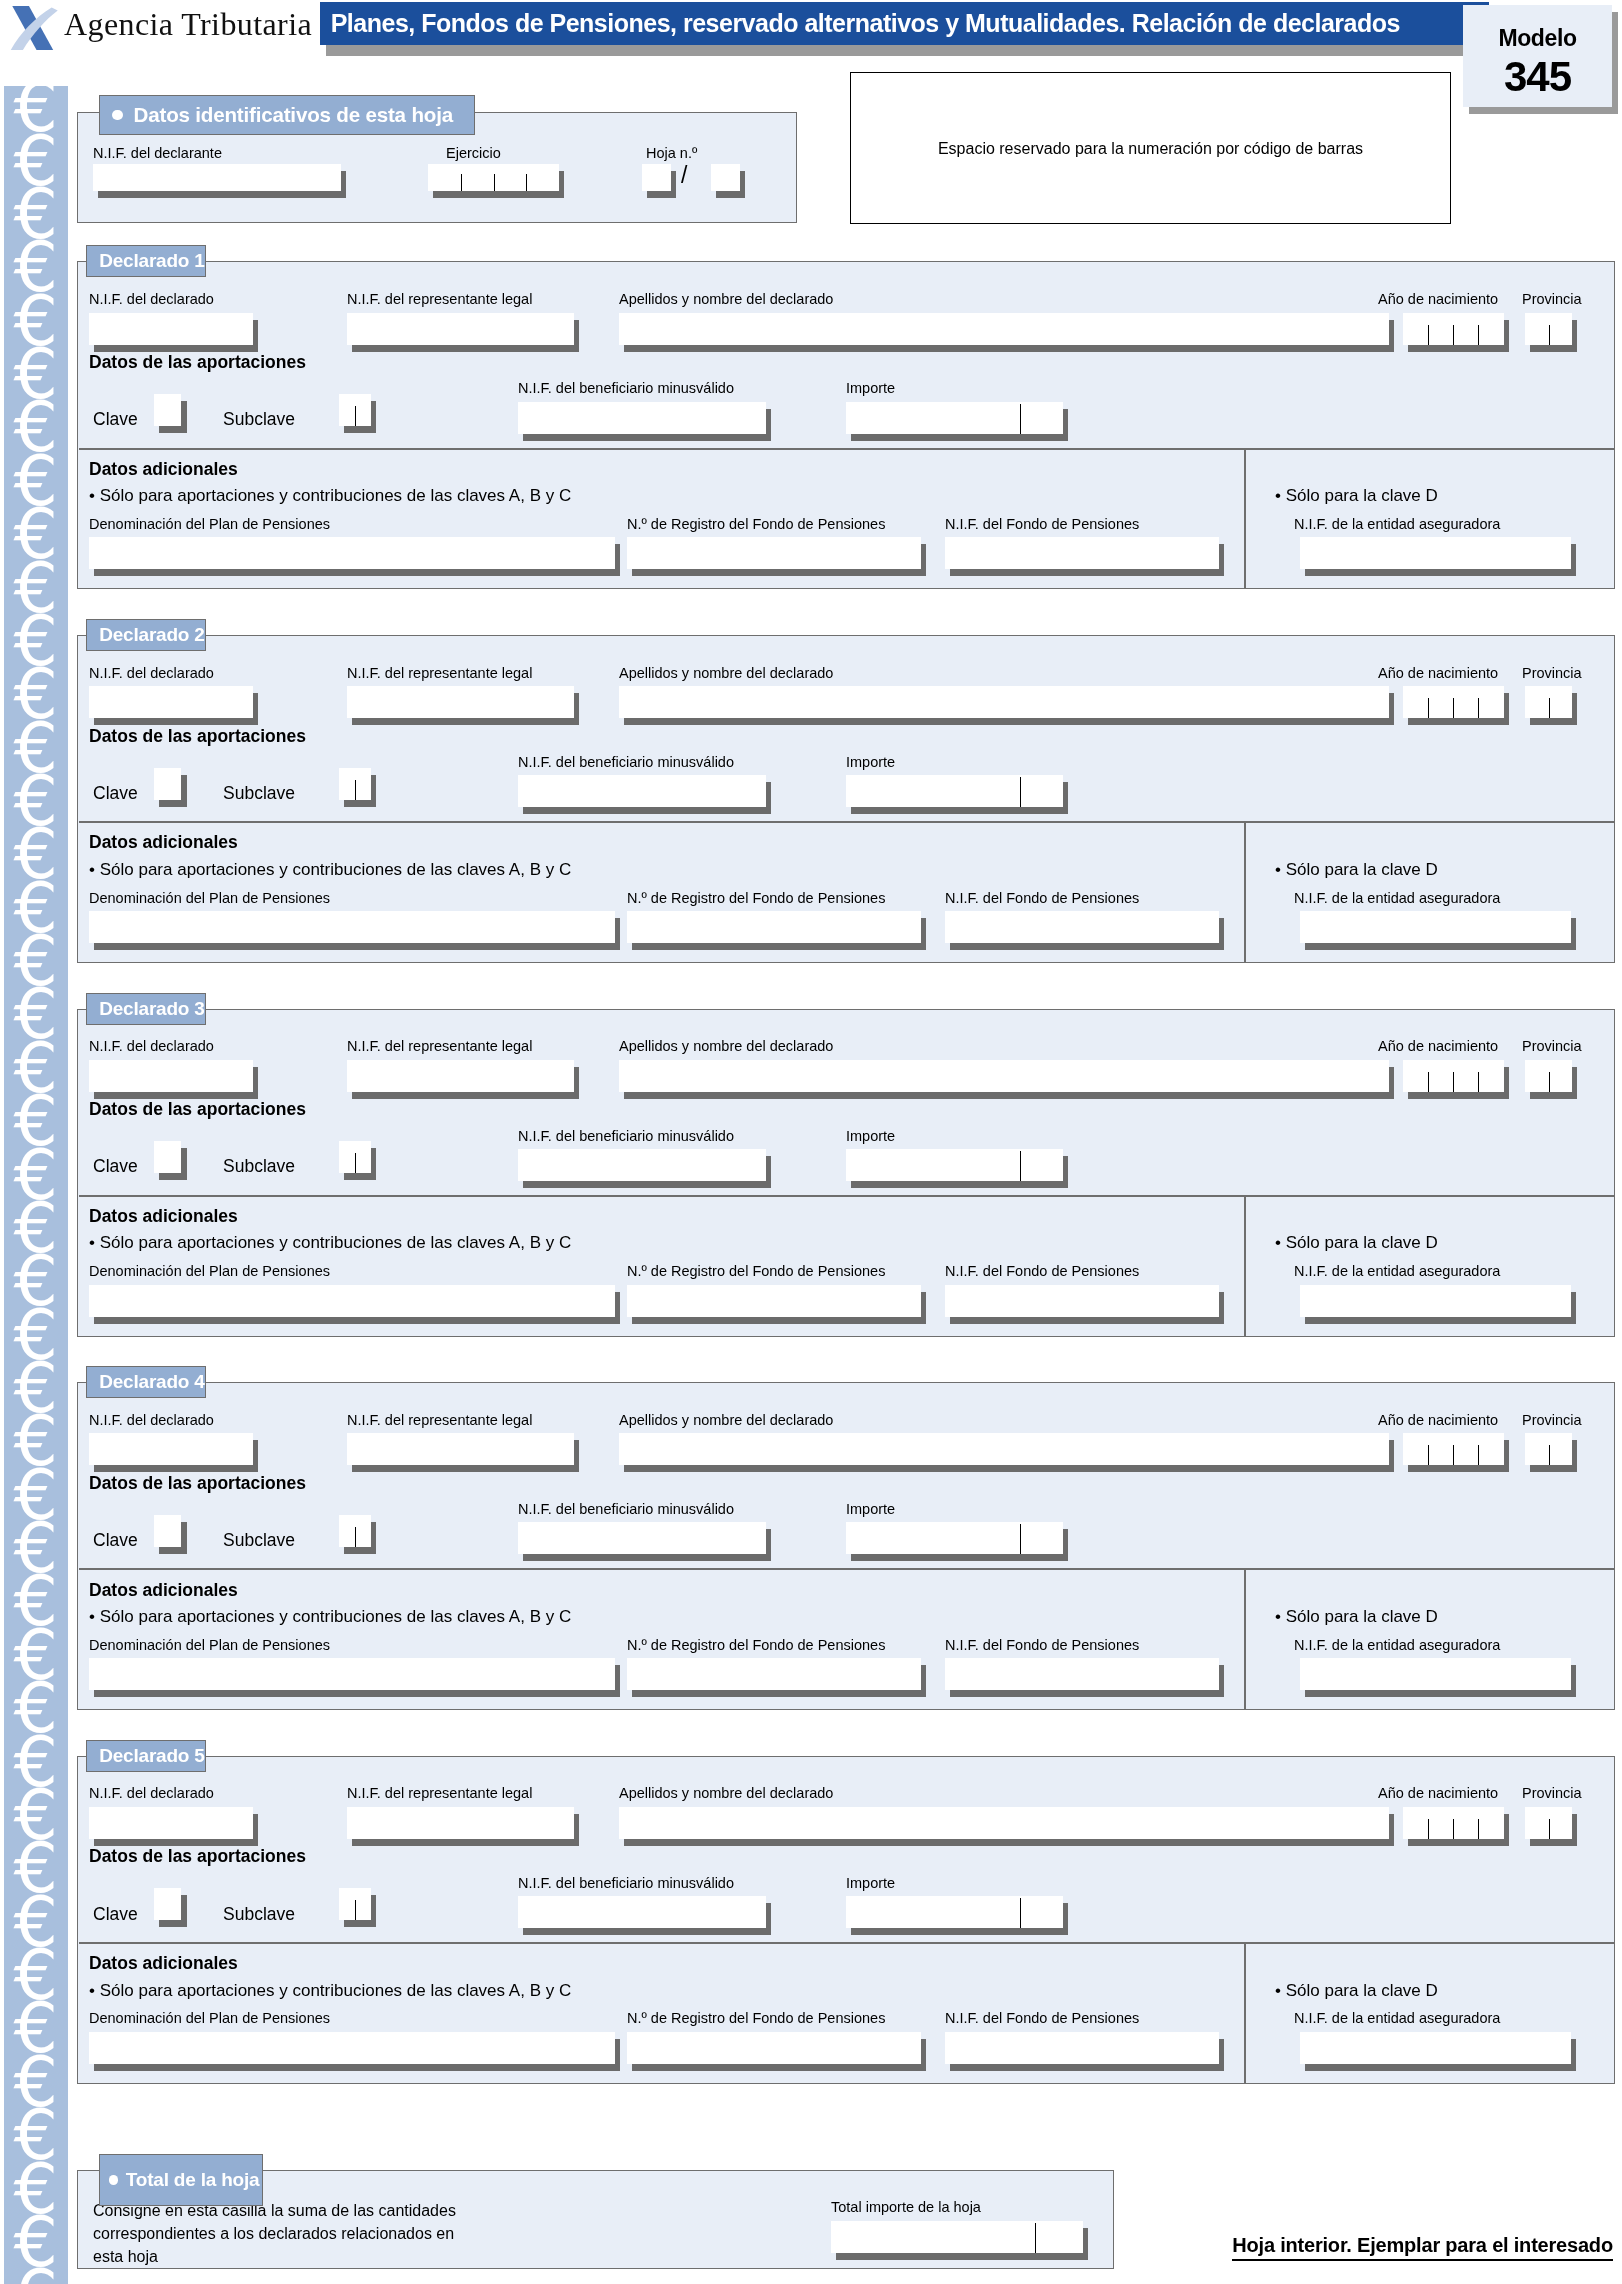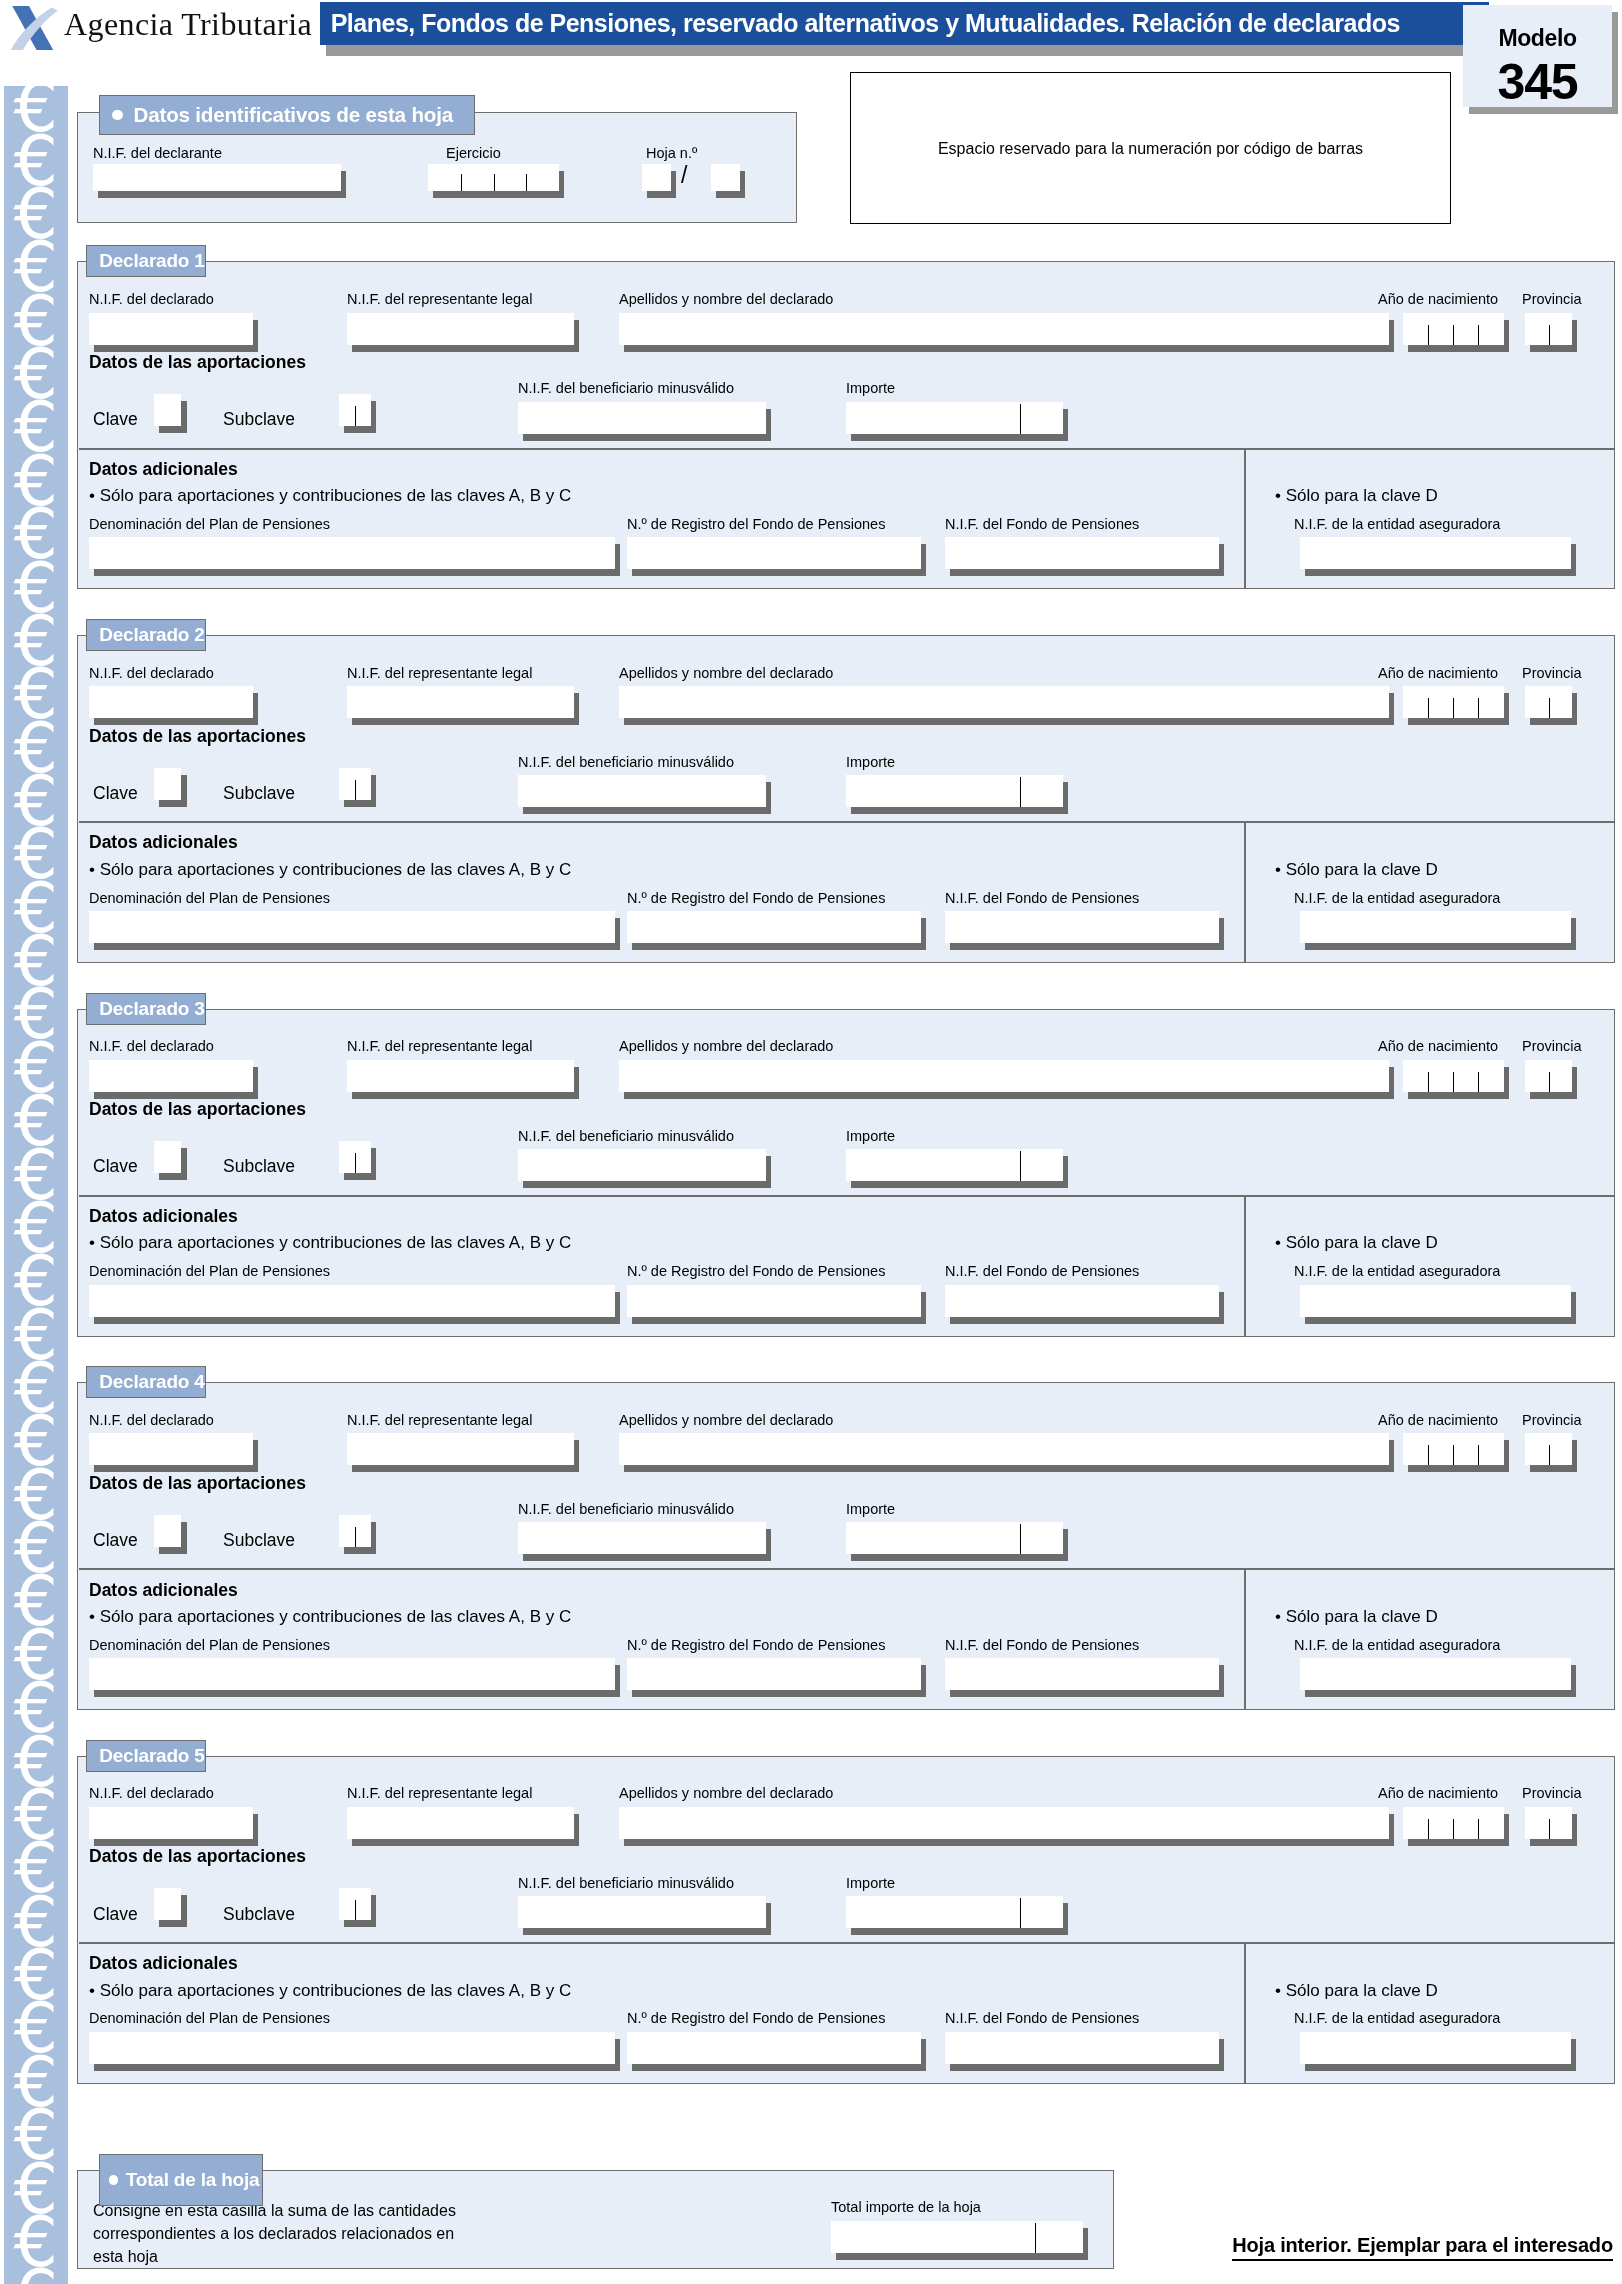--- a/index.html
+++ b/index.html
@@ -93,21 +93,21 @@
     background: #e8eef7;
     text-align: center;
   }
   #modelo-label {
     font-size: 23px;
     font-weight: bold;
     margin-top: 20px;
     letter-spacing: -0.4px;
   }
   #modelo-number {
-    font-size: 50px;
+    font-size: 42px;
     font-weight: bold;
     letter-spacing: -1.1px;
     margin-top: 1.5px;
   }
 
   
   .fbox {
     position: absolute;
   }
   .fbox .fshadow {

